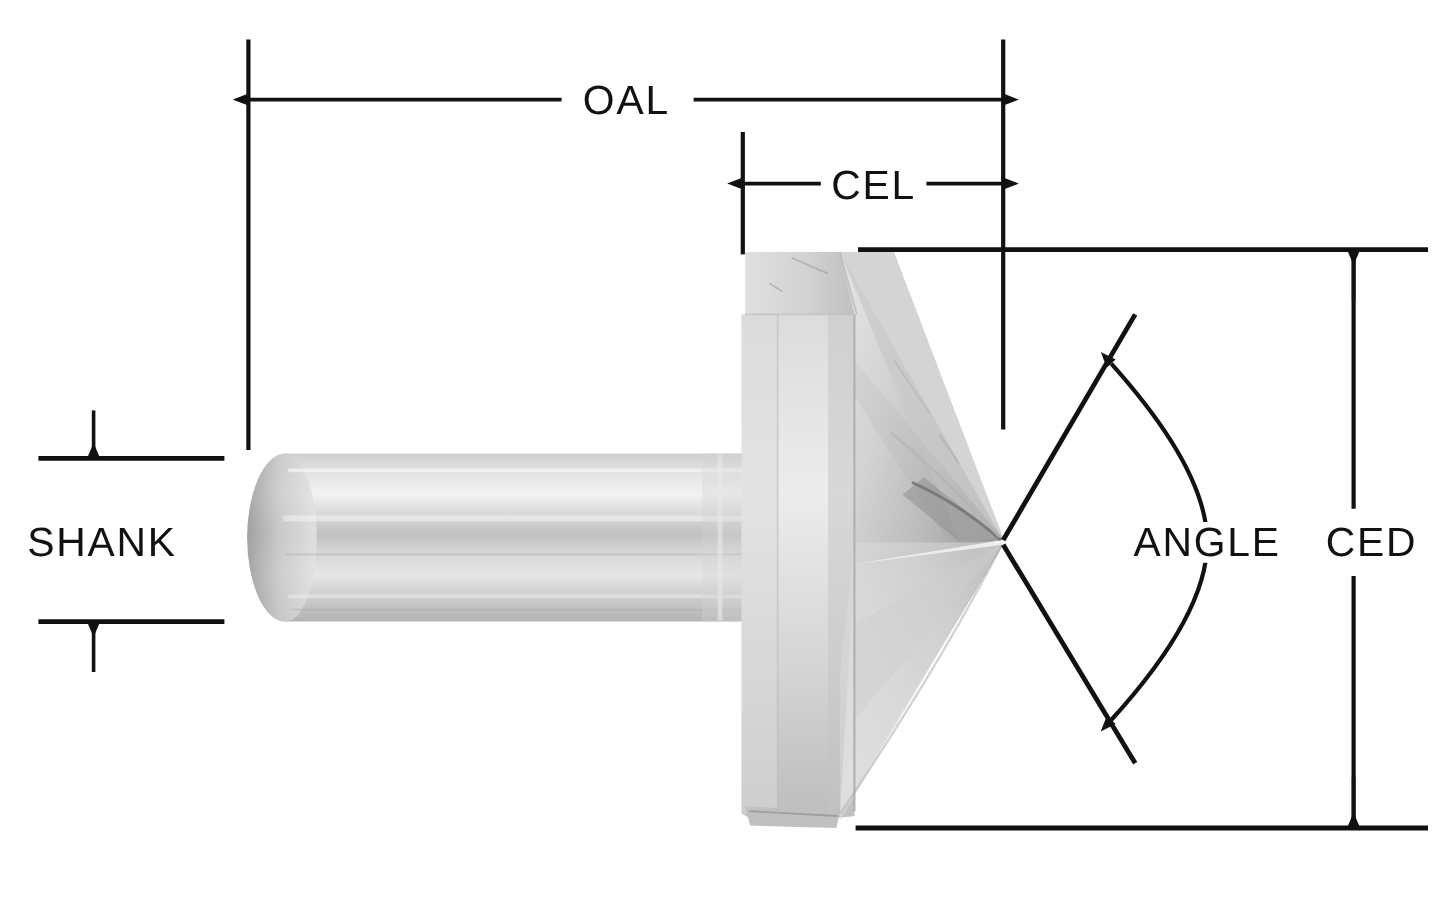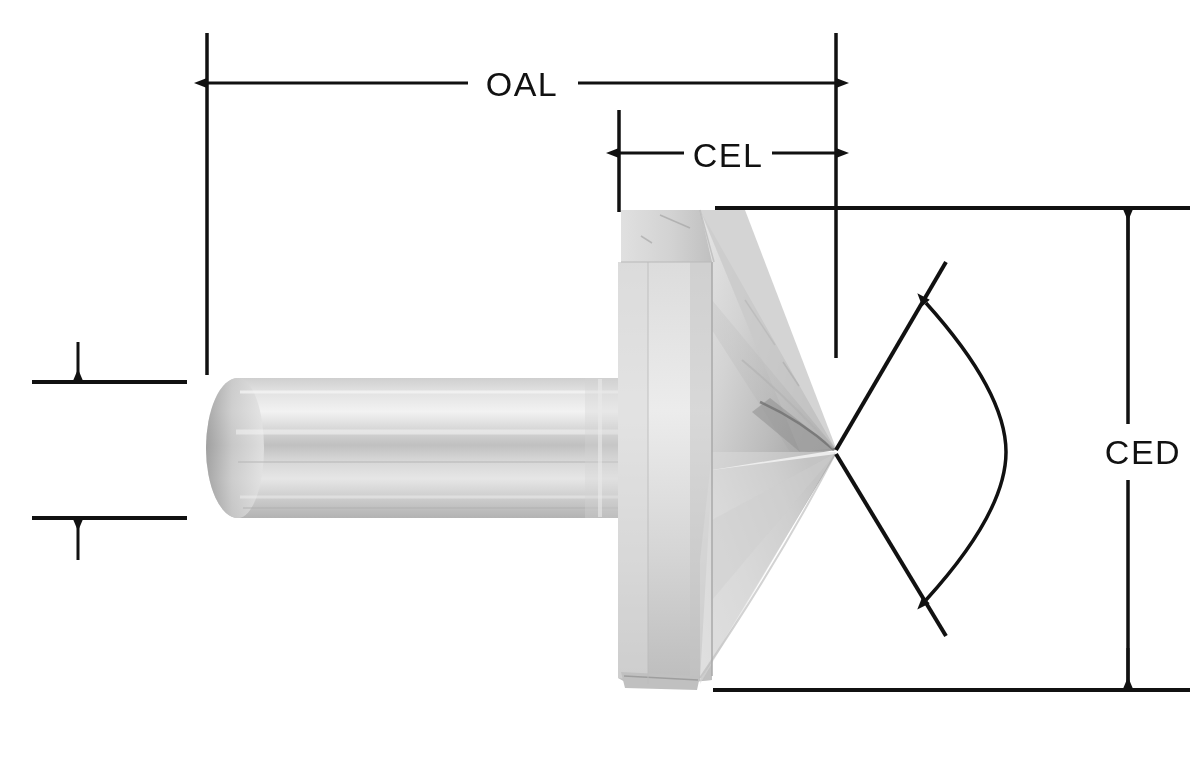--- a/index.html
+++ b/index.html
@@ -198,17 +198,19 @@
       <line x1="1128" y1="250" x2="1128" y2="208" stroke="#111111" stroke-width="3" marker-end="url(#arrowEnd)"></line>
       <line x1="1128" y1="480" x2="1128" y2="690" stroke="#111111" stroke-width="3.5"></line>
       <line x1="1128" y1="648" x2="1128" y2="690" stroke="#111111" stroke-width="3" marker-end="url(#arrowEnd)"></line>
     </g>
   </svg>
 
   <div class="dim-label" style="left:522px; top:84px;">OAL</div>
 
   <div class="dim-label" style="left:728px; top:155px;text-align:center;">CEL</div>
 
-
+  <div class="dim-label" style="left:85px; top:452px;">SHANK</div>
+
+  <div class="dim-label" style="left:1006px; top:452px;">ANGLE</div>
 
   <div class="dim-label" style="left:1143px; top:452px;">CED</div>
 
 </div>
 
 </body></html>

